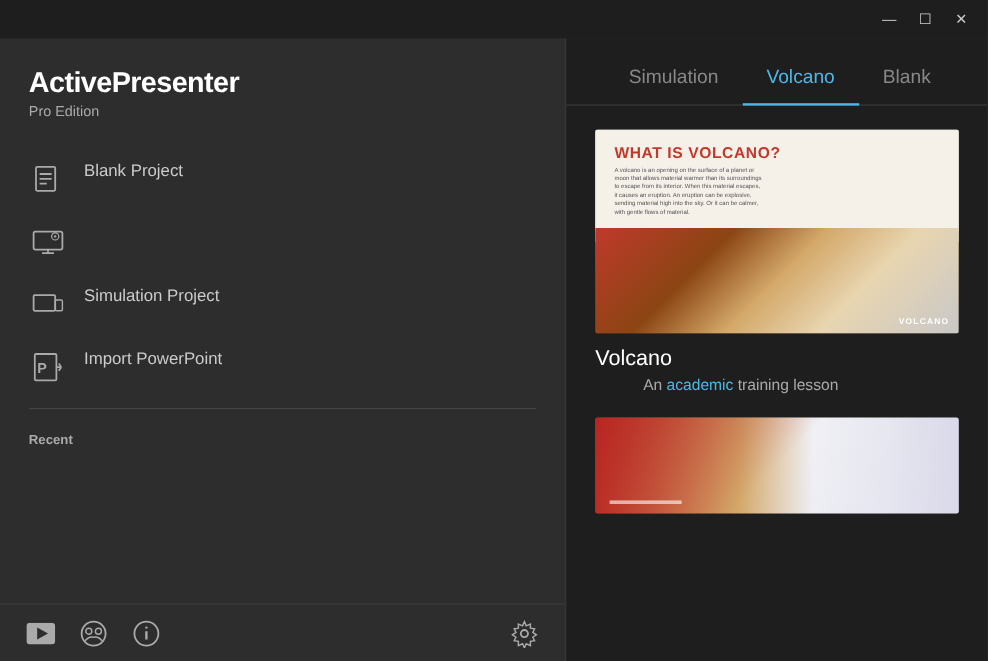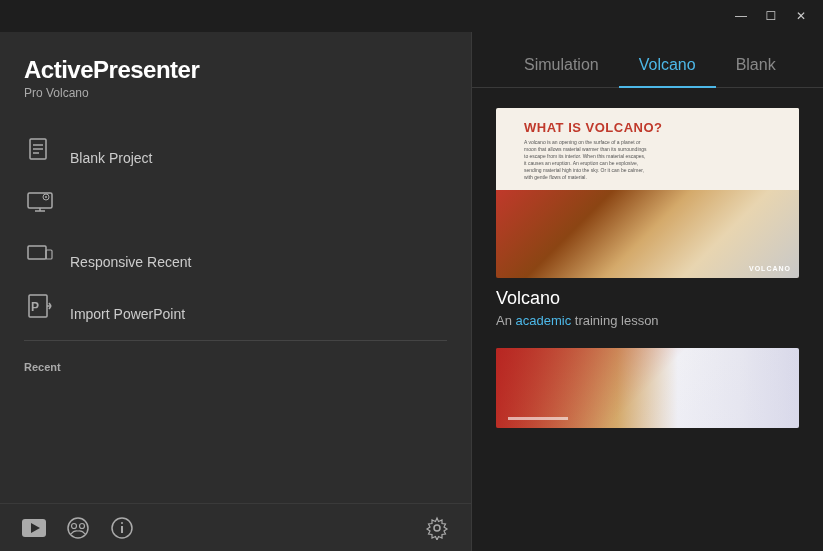--- a/index.html
+++ b/index.html
@@ -72,21 +72,21 @@
       color: #aaaaaa;
       margin-top: 2px;
     }
 
     .sidebar-menu {
       margin-top: 16px;
       flex: 1;
     }
     .menu-item {
       display: flex;
-      align-items: flex-end;
+      align-items: flex-start;
       padding: 10px 24px;
       cursor: pointer;
       color: #cccccc;
       font-size: 14px;
       gap: 14px;
       transition: background 0.1s;
     }
     .menu-icon {
       width: 32px;
       height: 32px;
@@ -183,21 +183,21 @@
       position: relative;
     }
     .volcano-thumb {
       width: 100%;
       height: 100%;
       background: linear-gradient(to bottom, #f5f0e8 0%, #f5f0e8 55%, #8b5a2b 55%, #7a4520 70%, #5a3010 85%, #3a2010 100%);
       position: relative;
     }
     .volcano-header-bar {
       position: absolute;
-      top: 0; left: 12px; right: 0;
+      top: 0; left: 0; right: 0;
       height: 50%;
       background: #f5f0e8;
       display: flex;
       flex-direction: column;
       padding: 12px 16px;
     }
     .volcano-title-text {
       font-size: 13px;
       font-weight: 700;
       color: #c0392b;
@@ -230,20 +230,21 @@
 
     .sample-name {
       font-size: 18px;
       color: #ffffff;
       margin-top: 10px;
     }
     .sample-desc {
       font-size: 13px;
       color: #aaaaaa;
       margin-top: 4px;
+      margin-left: 40px;
     }
     .sample-desc .highlight {
       color: #4db8e8;
     }
 
     
     .second-thumb {
       width: 100%;
       height: 80px;
       border-radius: 2px;
@@ -278,21 +279,21 @@
     <button class="title-btn">☐</button>
     <button class="title-btn close-btn">✕</button>
   </div>
 </div>
 
 <div class="main-content">
 
   <div class="sidebar">
     <div class="app-title-area">
       <div class="app-title">ActivePresenter</div>
-      <div class="app-edition">Pro Volcano</div>
+      <div class="app-edition">Pro Edition</div>
     </div>
 
     <div class="sidebar-menu">
 
       <div class="menu-item">
         <div class="menu-icon">
           <svg class="icon-svg" viewBox="0 0 28 28" fill="none">
             <rect x="4" y="3" width="16" height="20" rx="1" stroke="#aaa" stroke-width="1.5" fill="none"></rect>
             <line x1="7" y1="9" x2="17" y2="9" stroke="#aaa" stroke-width="1.5"></line>
             <line x1="7" y1="13" x2="17" y2="13" stroke="#aaa" stroke-width="1.5"></line>
@@ -315,21 +316,21 @@
         </div>
       </div>
 
       <div class="menu-item">
         <div class="menu-icon">
           <svg class="icon-svg" viewBox="0 0 28 28" fill="none">
             <rect x="2" y="6" width="18" height="13" rx="1" stroke="#aaa" stroke-width="1.5" fill="none"></rect>
             <rect x="20" y="10" width="6" height="9" rx="1" stroke="#aaa" stroke-width="1.2" fill="none"></rect>
           </svg>
         </div>
-        <span>Responsive Recent</span>
+        <span>Simulation Project</span>
       </div>
 
       <div class="menu-item">
         <div class="menu-icon">
           <svg class="icon-svg" viewBox="0 0 28 28" fill="none">
             <rect x="3" y="3" width="18" height="22" rx="1" stroke="#aaa" stroke-width="1.5" fill="none"></rect>
             <text x="5" y="19" font-size="12" font-weight="bold" fill="#aaa" font-family="Arial">P</text>
             <line x1="21" y1="14" x2="25" y2="14" stroke="#aaa" stroke-width="1.5"></line>
             <line x1="23" y1="11" x2="25" y2="14" stroke="#aaa" stroke-width="1.5"></line>
             <line x1="23" y1="17" x2="25" y2="14" stroke="#aaa" stroke-width="1.5"></line>

